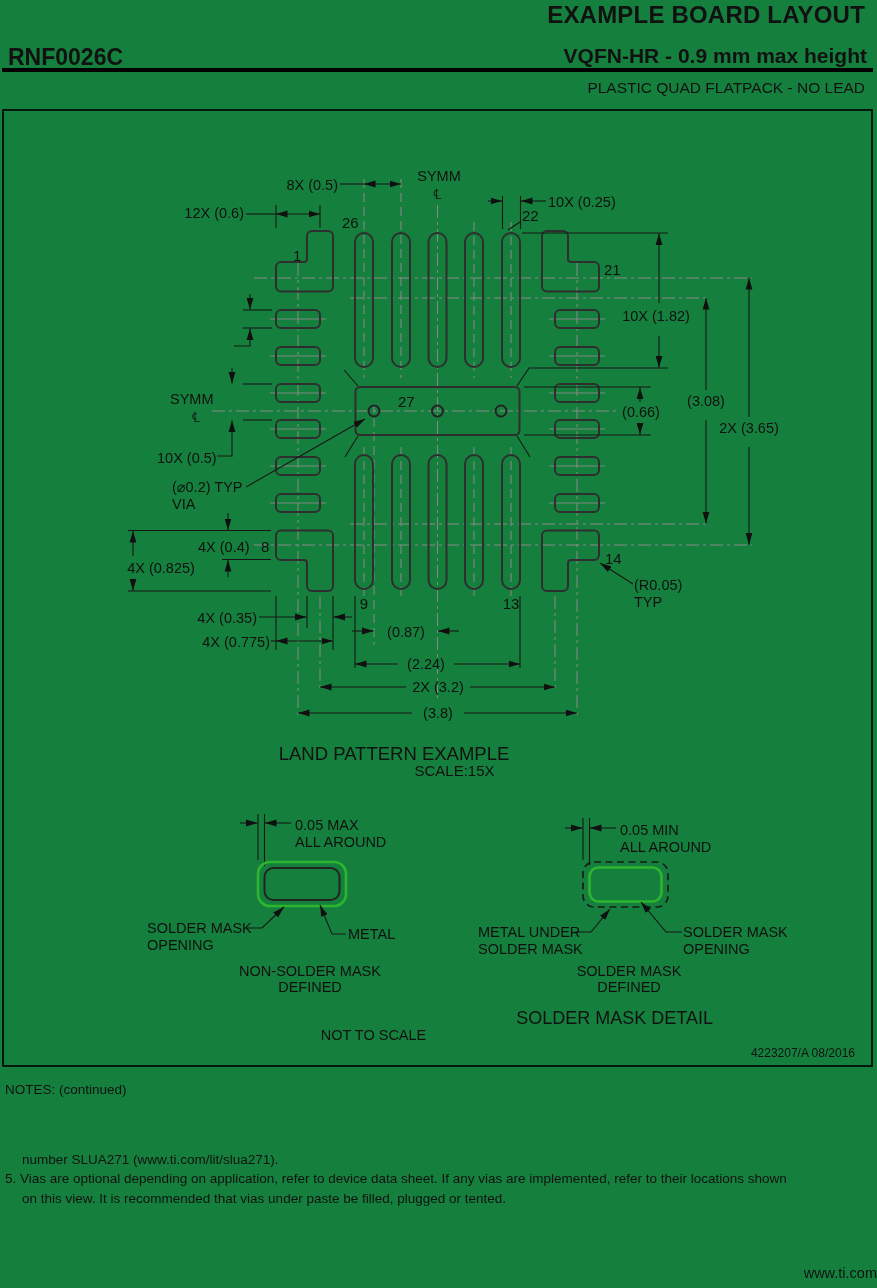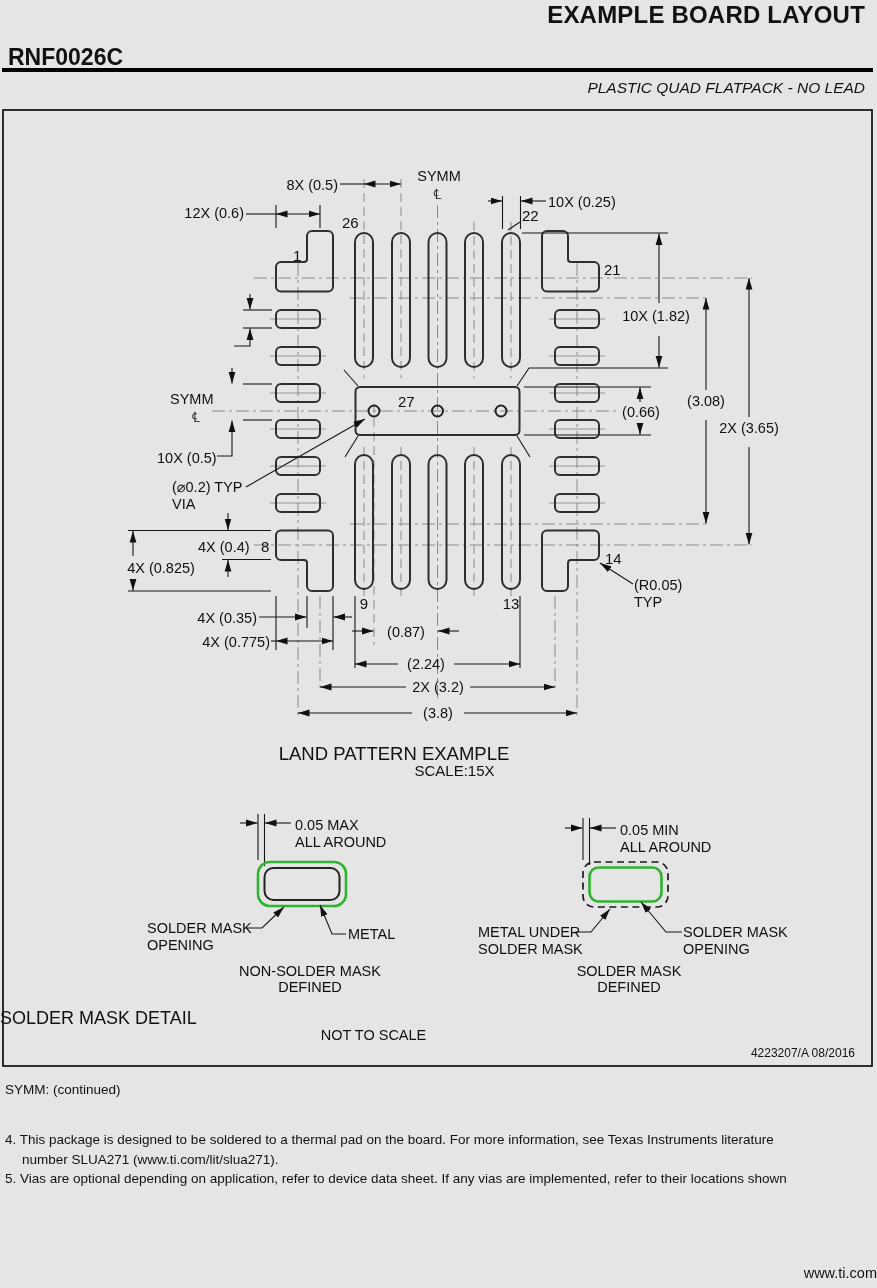--- a/index.html
+++ b/index.html
@@ -1,27 +1,27 @@
 <!DOCTYPE html>
 <html style="--green: #2eb42e;"><head>
 <meta charset="utf-8">
 <style>
   :root{ --green:#2eb42e; }
   html,body{margin:0;padding:0;background:#fff;}
-  .page{position:relative;width:877px;height:1288px;background:#e5e5e5;overflow:hidden;
+  .page{position:relative;width:877px;height:1288px;background:#15803d;overflow:hidden;
         font-family:"Liberation Sans",sans-serif;color:#111;}
   .abs{position:absolute;white-space:nowrap;}
   .h-title{top:1px;right:12px;font-size:24px;font-weight:bold;letter-spacing:.2px;}
   .h-part{top:44px;left:8px;font-size:23px;font-weight:bold;}
   .h-pkg{top:44px;right:10px;font-size:21px;font-weight:bold;}
   .h-rule{top:68px;left:2px;width:871px;height:4px;background:#000;}
-  .h-sub{top:79px;right:12px;font-size:15.5px;font-style:italic;}
+  .h-sub{top:79px;right:12px;font-size:15.5px;}
   .lp-title{top:743px;left:0;width:788px;text-align:center;font-size:18.5px;}
   .lp-scale{top:762px;left:16px;width:877px;text-align:center;font-size:15px;}
-  .sm-title{top:1008px;left:0;width:713px;text-align:left;font-size:18px;}
+  .sm-title{top:1008px;left:0;width:713px;text-align:right;font-size:18px;}
   .sm-scale{top:1027px;left:0;width:747px;text-align:center;font-size:14.5px;}
   .docnum{top:1046px;right:22px;font-size:12px;}
   .notes-h{top:1082px;left:5px;font-size:13.5px;}
   .note{font-size:13.5px;}
   .ti{top:1265px;left:0;width:877px;text-align:right;font-size:14.5px;}
   svg{position:absolute;top:0;left:0;}
   svg text{font-family:"Liberation Sans",sans-serif;font-size:14.5px;fill:#101010;}
   svg text.pn{font-size:15px;}
   .ol{fill:none;stroke:#2e2e2e;stroke-width:2;stroke-linejoin:round;}
   .ol2{fill:none;stroke:#222;stroke-width:2;}
@@ -33,20 +33,21 @@
   .dsh{fill:none;stroke:#1a1a1a;stroke-width:1.7;stroke-dasharray:7 4.5;}
   .frame{fill:none;stroke:#000;stroke-width:1.6;}
 </style>
 </head>
 <body>
 
 <div class="page">
 
   <div class="abs h-title">EXAMPLE BOARD LAYOUT</div>
   <div class="abs h-part">RNF0026C</div>
+  <div class="abs h-pkg">VQFN-HR - 0.9 mm max height</div>
   <div class="abs h-rule"></div>
   <div class="abs h-sub">PLASTIC QUAD FLATPACK - NO LEAD</div>
 
   <svg width="877" height="1288" viewBox="0 0 877 1288">
     <defs>
       <marker id="ar" viewBox="0 0 12 8" refX="11.5" refY="4" markerWidth="12" markerHeight="8" orient="auto-start-reverse" markerUnits="userSpaceOnUse">
         <path d="M0,0.6 L11.5,4 L0,7.4 Z" fill="#101010"></path>
       </marker>
     </defs>
 
@@ -293,19 +294,19 @@
       <text x="629" y="992" text-anchor="middle">DEFINED</text>
     </g>
   </svg>
 
   <div class="abs lp-title">LAND PATTERN EXAMPLE</div>
   <div class="abs lp-scale">SCALE:15X</div>
   <div class="abs sm-title">SOLDER MASK DETAIL</div>
   <div class="abs sm-scale">NOT TO SCALE</div>
   <div class="abs docnum">4223207/A   08/2016</div>
 
-  <div class="abs notes-h">SYMM: (continued)</div>
-  <div class="abs note" style="top:1132px;left:5px">4. This package is designed to be soldered to a thermal pad on the board. For more information, see Texas Instruments literature</div>
+  <div class="abs notes-h">NOTES: (continued)</div>
   <div class="abs note" style="top:1152px;left:22px">number SLUA271 (www.ti.com/lit/slua271).</div>
   <div class="abs note" style="top:1171px;left:5px">5. Vias are optional depending on application, refer to device data sheet. If any vias are implemented, refer to their locations shown</div>
+  <div class="abs note" style="top:1191px;left:22px">on this view. It is recommended that vias under paste be filled, plugged or tented.</div>
 
   <div class="abs ti">www.ti.com</div>
 </div>
 
 </body></html>

